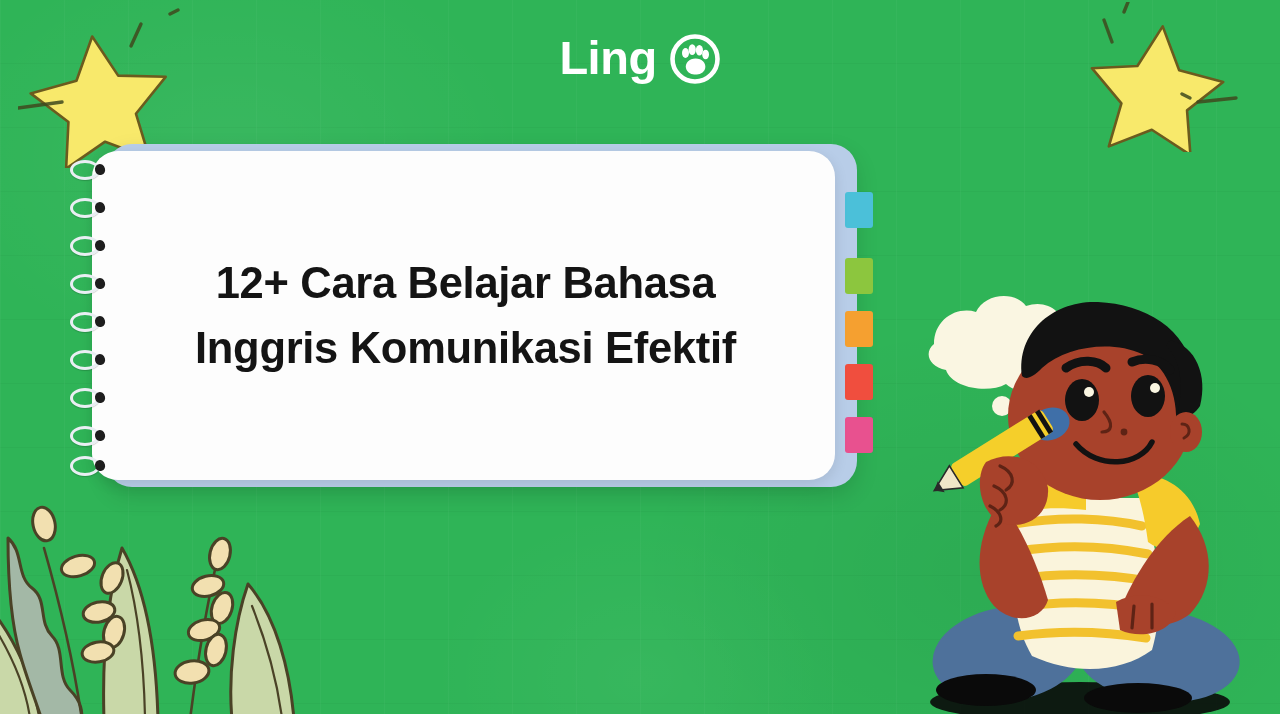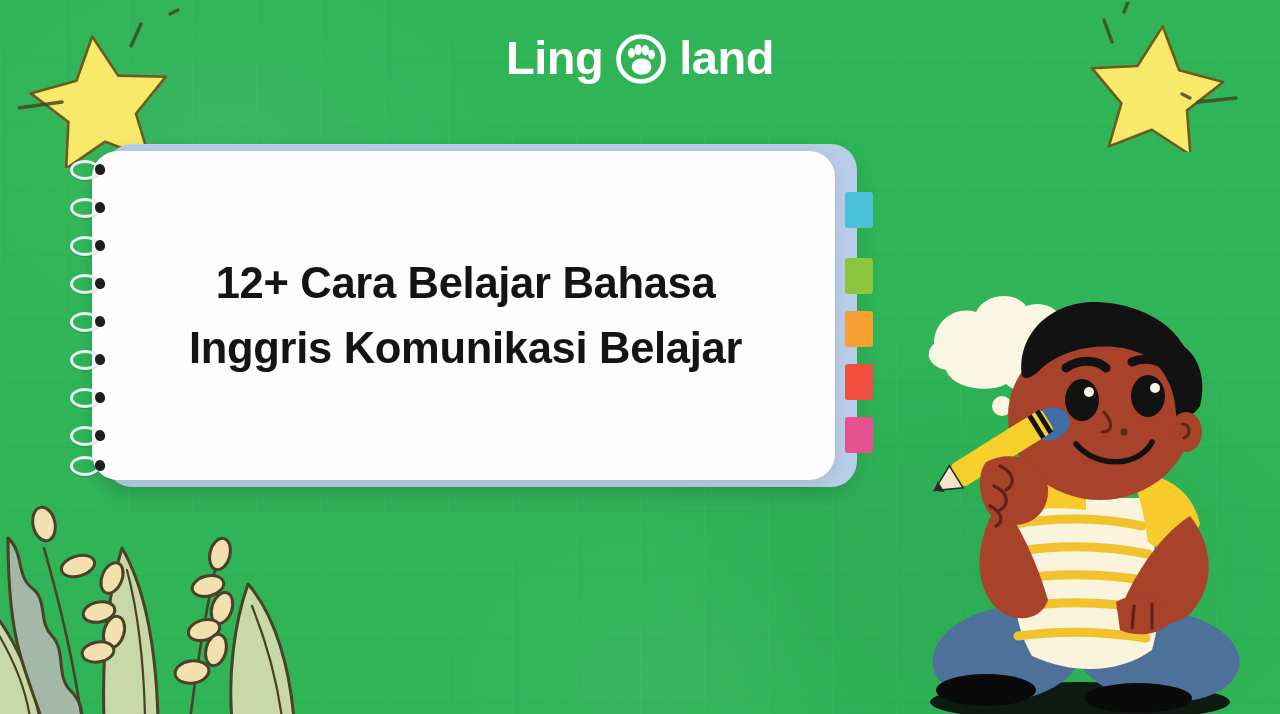--- a/index.html
+++ b/index.html
@@ -322,37 +322,36 @@
           <div class="bead"></div>
         </div>
       <div class="ring" style="top:300px;">
         <div class="loop"></div>
           <div class="bead"></div>
         </div>
     </div>
 
     <div class="title">
       <div class="title-line">12+ Cara Belajar Bahasa</div>
-      <div class="title-line">Inggris Komunikasi Belajar</div>
+      <div class="title-line">Inggris Komunikasi Efektif</div>
     </div>
   </div>
 
   <div class="logo">
     <span class="logo-txt">Ling</span>
     <span class="logo-paw">
       <svg viewBox="0 0 50 50" width="50" height="50">
         <circle cx="25" cy="25" r="22.5" fill="none" stroke="#FFFFFF" stroke-width="4.6"></circle>
         <g fill="#FFFFFF">
           <ellipse cx="15.5" cy="19" rx="3.5" ry="5"></ellipse>
           <ellipse cx="22.2" cy="15.6" rx="3.6" ry="5.4"></ellipse>
           <ellipse cx="29.4" cy="16.2" rx="3.6" ry="5.3"></ellipse>
           <ellipse cx="35.6" cy="20.5" rx="3.4" ry="4.8"></ellipse>
           <path d="M25.6 24.5 C 32 24.5, 36.4 29.4, 35.2 34.2
                    C 34 39, 29 40.6, 25.6 40.6
                    C 22.2 40.6, 17.2 39, 16 34.2
                    C 14.8 29.4, 19.2 24.5, 25.6 24.5 Z"></path>
         </g>
       </svg>
     </span>
-    <span class="logo-txt">land</span>
   </div>
 
 </div>
 
 </body></html>

